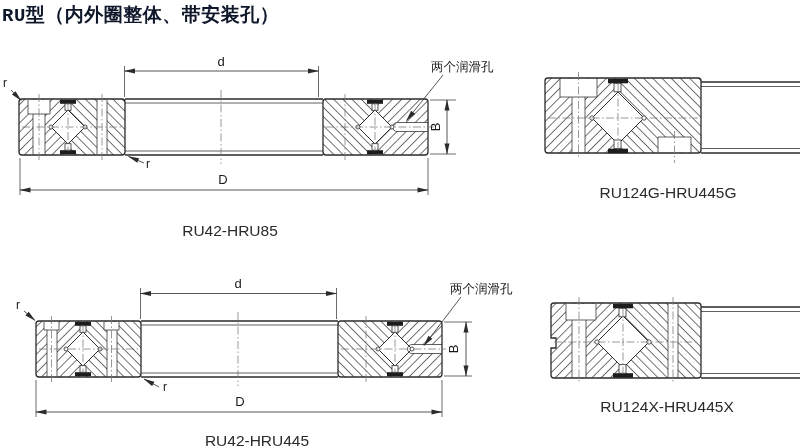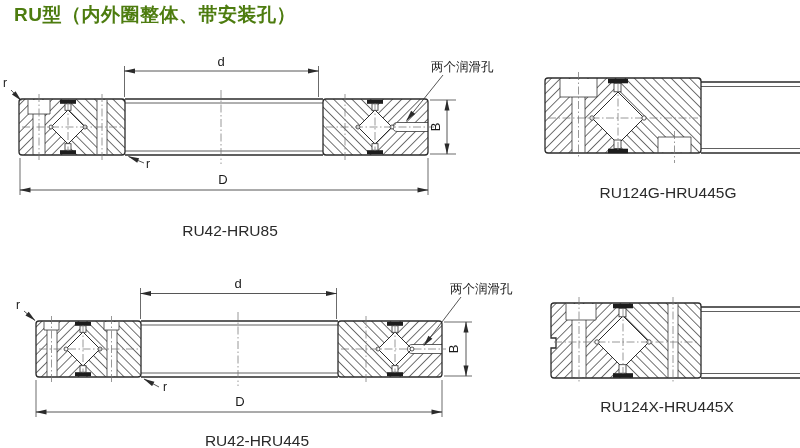--- a/index.html
+++ b/index.html
@@ -1,19 +1,19 @@
 <!DOCTYPE html>
 <html><head>
 <meta charset="utf-8">
 <style>
   html,body{margin:0;padding:0;background:#ffffff;}
   .page{position:relative;width:800px;height:448px;background:#ffffff;overflow:hidden;
         font-family:"Liberation Sans",sans-serif;}
-  .title{position:absolute;left:2px;top:2px;font-size:19px;font-weight:bold;color:#4d7c0f;
-         letter-spacing:0.5px;font-family:Liberation Sans, sans-serif;margin-left:12px;}
+  .title{position:absolute;left:2px;top:2px;font-size:19px;font-weight:bold;color:#0f172a;
+         letter-spacing:0.5px;font-family:Liberation Mono, monospace;}
   svg{position:absolute;left:0;top:0;}
   svg text{font-family:"Liberation Sans",sans-serif;fill:#1a1a1a;}
   .hf{fill:url(#hF);stroke:none;}
   .hb{fill:url(#hB);stroke:none;}
   .wh{fill:#ffffff;stroke:none;}
   .ol{fill:none;stroke:#2b2b2b;stroke-width:1.3;}
   .tl{fill:none;stroke:#2b2b2b;stroke-width:0.75;}
   .dia{fill:#ffffff;stroke:#2b2b2b;stroke-width:1;}
   .cl{fill:none;stroke:#767676;stroke-width:0.75;stroke-dasharray:8 2.5 1.5 2.5;}
   .dl{fill:none;stroke:#2b2b2b;stroke-width:0.8;}

